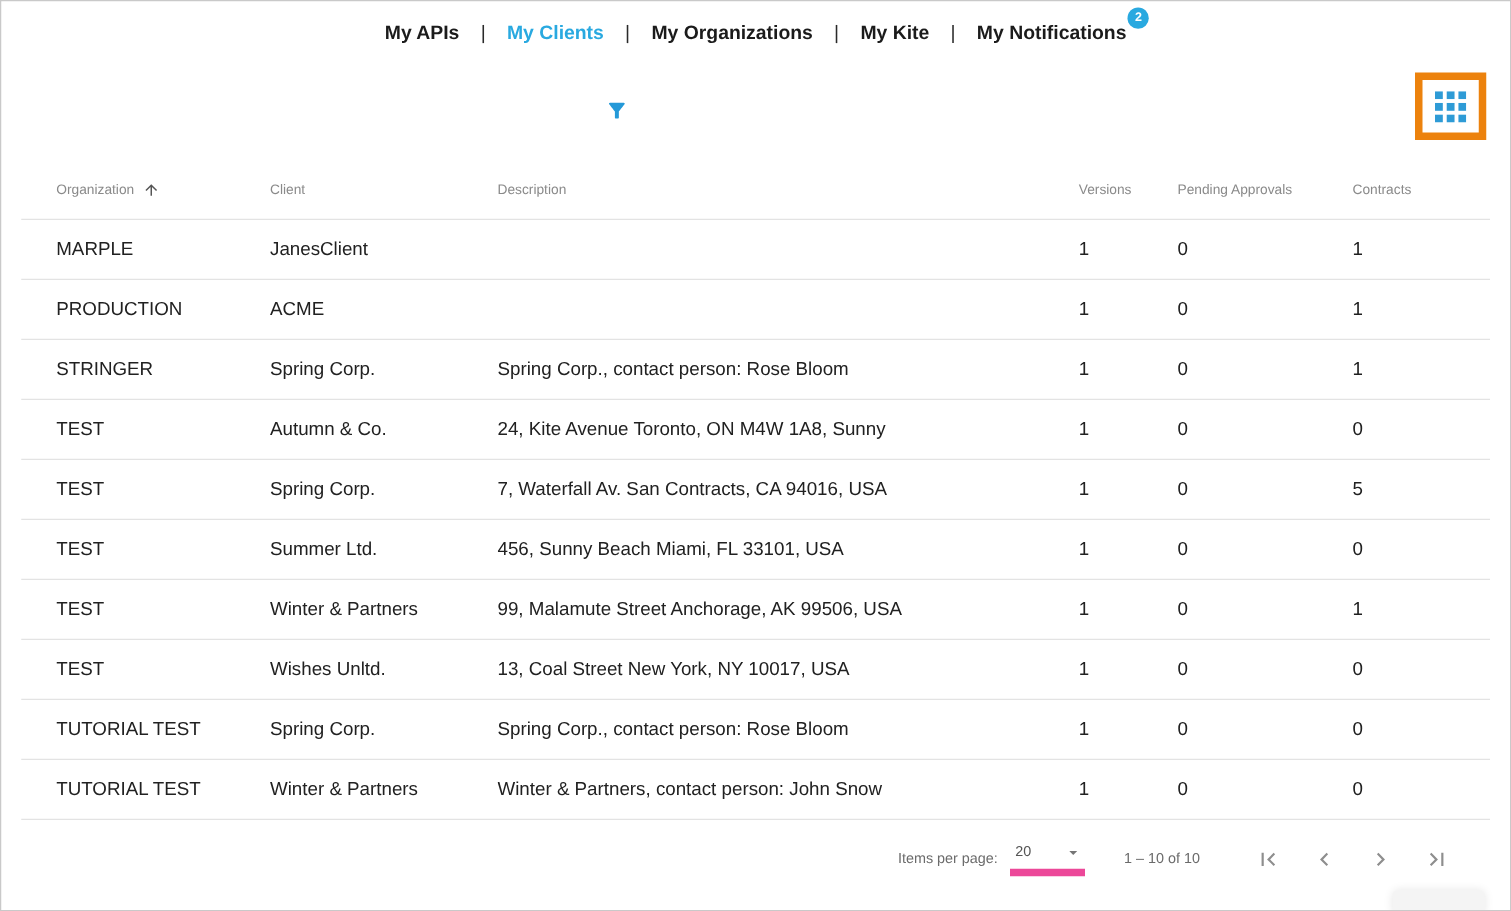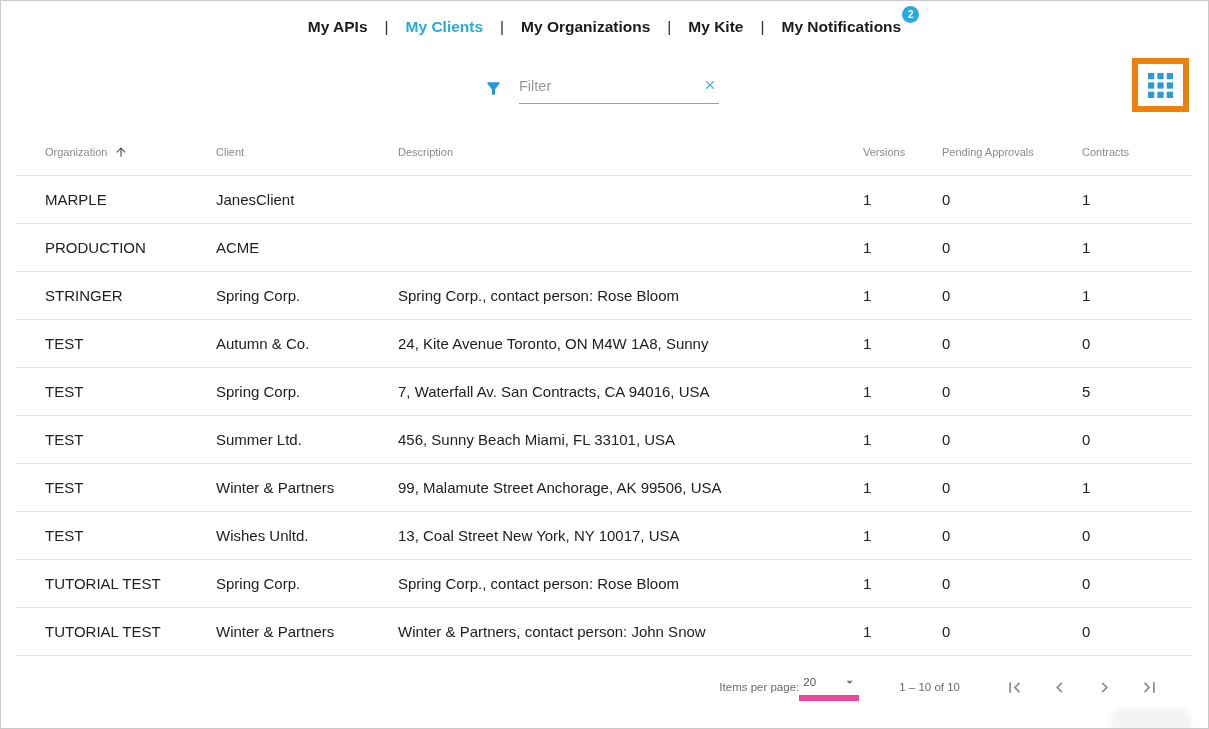--- a/index.html
+++ b/index.html
@@ -65,28 +65,28 @@
   }
   .td { overflow:hidden; text-overflow:ellipsis; white-space:nowrap; padding-right:12px; }
 
   
   .footer {
     position:absolute; left:0; right:0; bottom:0; height:74px;
     display:flex; justify-content:flex-end; align-items:center;
     padding:6px 46px 14px 0;
     color:#6b6b6b; font-size:11.5px;
   }
-  .ipp-label { }
+  .ipp-label { margin-right:10px; }
   .ipp-select {
     width:60px; display:flex; justify-content:space-between; align-items:center;
     border-bottom:6px solid #ec4899; padding:0 2px 4px 4px; cursor:pointer;
     color:#555;
     gap:26px;
   }
-  .range { margin-left:40px; }
+  .range { margin-left:31px; }
   .pager { display:flex; align-items:center; gap:20px; margin-left:42px; }
   .pager button { border:none; background:transparent; line-height:0; cursor:pointer; padding:2px; }
 
   .corner-artifact {
     position:absolute; right:20px; bottom:-4px;
     width:74px; height:20px; border-radius:5px;
     background:#f4f4f4; box-shadow:0 0 8px rgba(0,0,0,0.10);
   }
 </style>
 </head>
@@ -108,28 +108,20 @@
       <span class="badge">2</span>
     </span>
   </div>
 
   <div class="filter-bar">
     <span class="funnel">
       <svg width="19" height="19" viewBox="0 0 24 24" fill="#2499d8">
         <path d="M4.25 5.61C6.27 8.2 10 13 10 13v6c0 .55.45 1 1 1h2c.55 0 1-.45 1-1v-6s3.72-4.8 5.74-7.39A1 1 0 0 0 18.95 4H5.04c-.83 0-1.3.95-.79 1.61z"></path>
       </svg>
     </span>
-    <div class="filter-field">
-      <input type="text" placeholder="Filter" style="">
-      <span class="clear-x">
-        <svg width="14" height="14" viewBox="0 0 24 24" fill="#29a9e0">
-          <path d="M19 6.41 17.59 5 12 10.59 6.41 5 5 6.41 10.59 12 5 17.59 6.41 19 12 13.41 17.59 19 19 17.59 13.41 12z"></path>
-        </svg>
-      </span>
-    </div>
   </div>
 
   <div class="grid-highlight">
     <button class="grid-btn">
       <svg width="25" height="25" viewBox="0 0 24 24" fill="#2e9bd6">
         <rect x="0" y="0" width="6" height="6"></rect>
           <rect x="9" y="0" width="6" height="6"></rect>
           <rect x="18" y="0" width="6" height="6"></rect>
         <rect x="0" y="9" width="6" height="6"></rect>
           <rect x="9" y="9" width="6" height="6"></rect>

